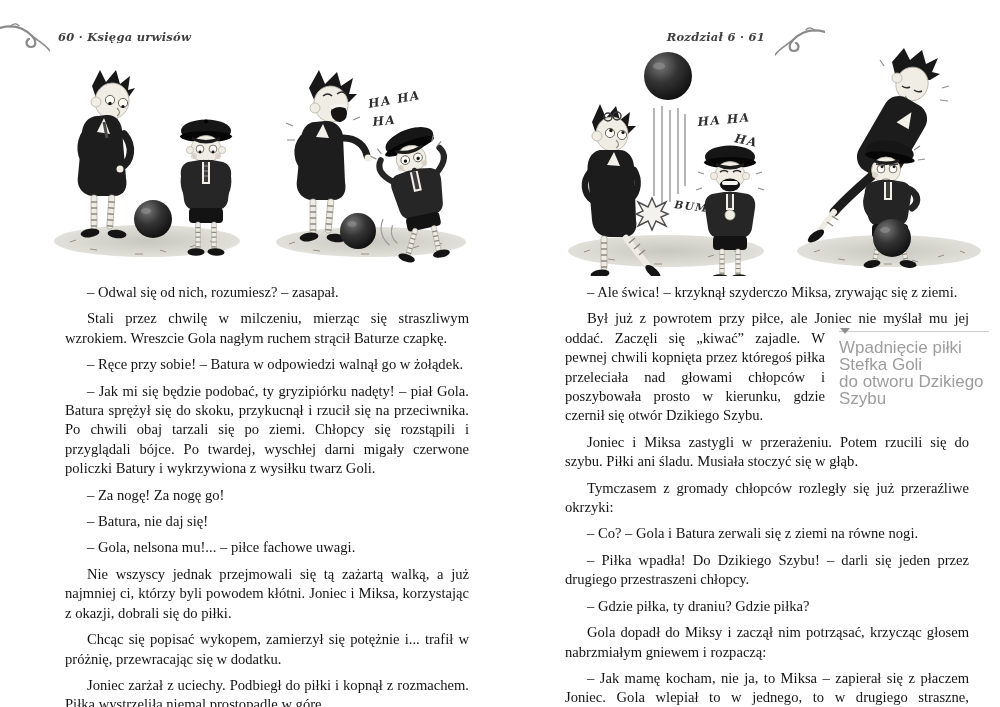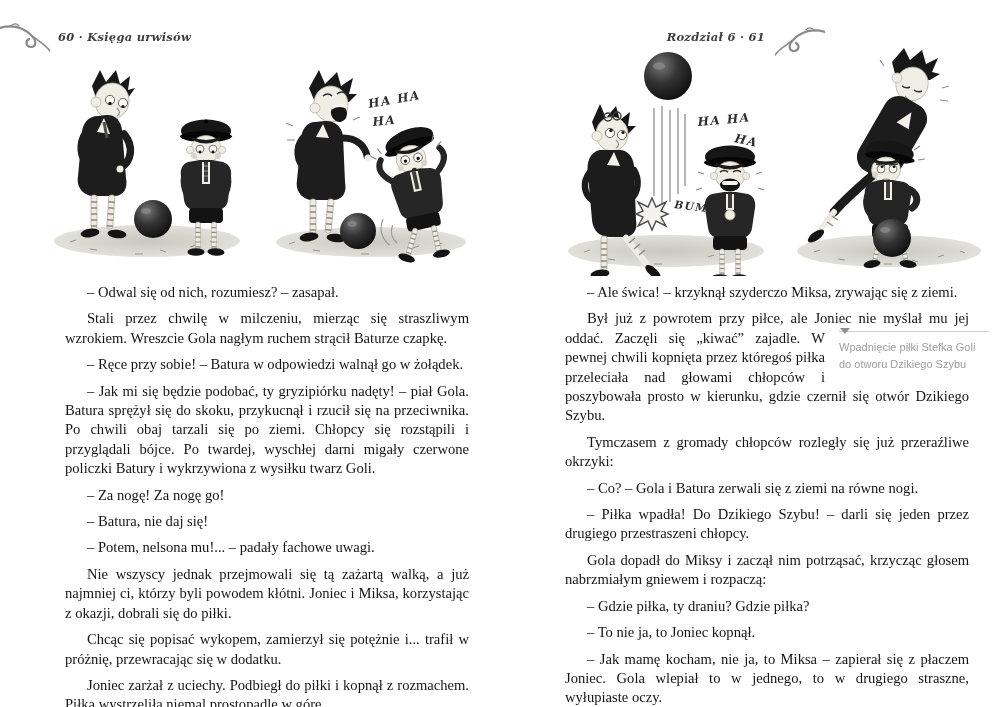--- a/index.html
+++ b/index.html
@@ -27,21 +27,21 @@
   
   .body-text{position:absolute;top:276px;width:418px;
        font-size:14.6px;line-height:19.4px;color:#141414;text-align:justify;}
   .body-left{left:58px;}
   .body-right{left:558px;}
   .body-text p{margin:7px;text-indent:22px;}
 
   
   .margin-note{float:right;width:150px;margin:2px -20px 4px 14px;
        padding-top:7px;border-top:1px solid #cfcfcf;position:relative;
-       font-family:"Liberation Sans",sans-serif;font-size:11px;line-height:17px;
+       font-family:"Liberation Sans",sans-serif;font-size:17px;line-height:17px;
        color:#9d9d9d;text-align:left;text-indent:0;}
   .margin-note .note-line{display:block;}
   .note-triangle{position:absolute;top:-4px;left:1px;width:0;height:0;
        border-left:5px solid transparent;border-right:5px solid transparent;
        border-top:6px solid #8f8f8f;}
 
   
   .fx-text{font-family:"DejaVu Serif",serif;font-style:italic;font-weight:700;
        fill:#2f2f2f;letter-spacing:1.5px;}
 </style>
@@ -209,21 +209,21 @@
     </svg>
   </div>
 
   <div class="body-text body-left">
     <p>– Odwal się od nich, rozumiesz? – zasapał.</p>
     <p>Stali przez chwilę w milczeniu, mierząc się straszliwym wzrokiem. Wreszcie Gola nagłym ruchem strącił Baturze czapkę.</p>
     <p>– Ręce przy sobie! – Batura w odpowiedzi walnął go w żołądek.</p>
     <p>– Jak mi się będzie podobać, ty gryzipiórku nadęty! – piał Gola. Batura sprężył się do skoku, przykucnął i rzucił się na przeciwnika. Po chwili obaj tarzali się po ziemi. Chłopcy się rozstąpili i przyglądali bójce. Po twardej, wyschłej darni migały czerwone policzki Batury i wykrzywiona z wysiłku twarz Goli.</p>
     <p>– Za nogę! Za nogę go!</p>
     <p>– Batura, nie daj się!</p>
-    <p>– Potem, nelsona mu!... – padały fachowe uwagi.</p>
+    <p>– Gola, nelsona mu!... – piłce fachowe uwagi.</p>
     <p>Nie wszyscy jednak przejmowali się tą zażartą walką, a już najmniej ci, którzy byli powodem kłótni. Joniec i Miksa, korzystając z okazji, dobrali się do piłki.</p>
     <p>Chcąc się popisać wykopem, zamierzył się potężnie i... trafił w próżnię, przewracając się w dodatku.</p>
     <p>Joniec zarżał z uciechy. Podbiegł do piłki i kopnął z rozmachem. Piłka wystrzeliła niemal prostopadle w górę.</p>
   </div>
 
   <div class="running-header header-right">Rozdział 6 · 61</div>
 
   <div class="illus-row illus-row-right">
 
     <svg width="240" height="230" viewBox="0 0 240 230">
@@ -347,24 +347,24 @@
     <p>– Ale świca! – krzyknął szyderczo Miksa, zrywając się z ziemi.</p>
     <p>
       <span>Był już z powrotem przy piłce, ale Joniec nie myślał mu jej oddać.</span>
       <span class="margin-note">
         <span class="note-triangle"></span>
         <span class="note-line">Wpadnięcie piłki Stefka Goli</span>
         <span class="note-line">do otworu Dzikiego Szybu</span>
       </span>
       <span>Zaczęli się „kiwać” zajadle. W pewnej chwili kopnięta przez któregoś piłka przeleciała nad głowami chłopców i poszybowała prosto w kierunku, gdzie czernił się otwór Dzikiego Szybu.</span>
     </p>
+    <p>Joniec i Miksa zastygli w przerażeniu. Potem rzucili się do szybu. Piłki ani śladu. Musiała stoczyć się w głąb.</p>
     <p>Tymczasem z gromady chłopców rozległy się już przeraźliwe okrzyki:</p>
     <p>– Co? – Gola i Batura zerwali się z ziemi na równe nogi.</p>
     <p>– Piłka wpadła! Do Dzikiego Szybu! – darli się jeden przez drugiego przestraszeni chłopcy.</p>
+    <p>– Gdzie piłka, ty draniu? Gdzie piłka?</p>
     <p>Gola dopadł do Miksy i zaczął nim potrząsać, krzycząc głosem nabrzmiałym gniewem i rozpaczą:</p>
-    <p>– Gdzie piłka, ty draniu? Gdzie piłka?</p>
-    <p>– To nie ja, to Joniec kopnął.</p>
     <p>– Jak mamę kocham, nie ja, to Miksa – zapierał się z płaczem Joniec. Gola wlepiał to w jednego, to w drugiego straszne, wyłupiaste oczy.</p>
     <p>– My... myśmy nie chcieli!</p>
 
   </div>
 
 </div>
 
 </body></html>

